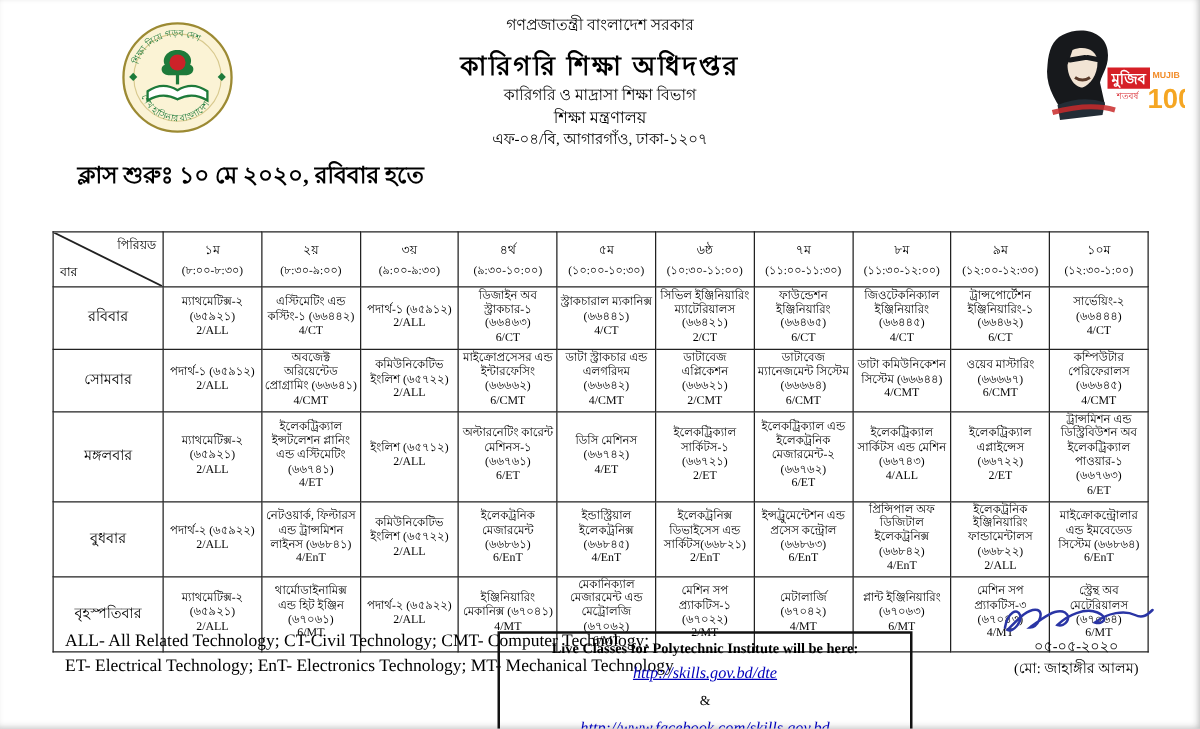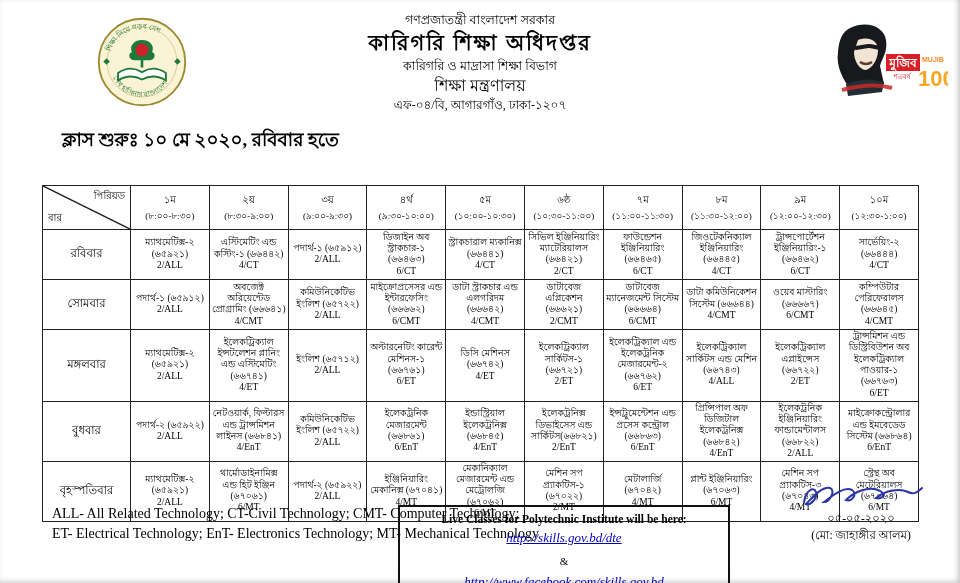--- a/index.html
+++ b/index.html
@@ -2,23 +2,23 @@
 <html><head>
 <meta charset="utf-8">
 <style>
   html,body{margin:0;padding:0;background:#d8d8d8;}
   .page{position:relative;width:960px;height:583px;background:#ffffff;margin:0 auto;
         font-family:"Liberation Serif","DejaVu Serif",serif;color:#000;overflow:hidden;
         box-shadow:inset -4px 0 6px -3px #bbb, inset 0 -4px 6px -3px #ccc;}
   
   .hdr{position:absolute;left:0;right:0;top:12px;text-align:center;line-height:1.35;}
   .hdr .l1{font-size:12.5px;}
-  .hdr .l2{font-size:21px;font-weight:bold;letter-spacing:2px;margin:0 0 1px;}
+  .hdr .l2{font-size:21px;font-weight:bold;letter-spacing:2px;margin:10px 0 1px;}
   .hdr .l3{font-size:12.5px;}
-  .hdr .l4{font-size:16px;}
+  .hdr .l4{font-size:13px;}
   .hdr .l5{font-size:12px;}
   .logo{position:absolute;}
   .logo.left{left:96px;top:16px;width:92px;height:92px;}
   .logo.right{left:822px;top:18px;width:126px;height:84px;}
   
   .start-line{position:absolute;left:62px;top:126px;width:340px;font-size:18.5px;font-weight:bold;}
   .title-col{position:absolute;left:367px;top:108px;width:330px;text-align:center;}
   .title-col .rt{font-size:16.5px;font-weight:bold;text-decoration:underline;}
   .title-col .sub{font-size:10.5px;font-weight:bold;margin-top:5px;}
   .title-col .fb{font-size:13px;font-weight:bold;text-decoration:underline;margin-top:5px;}

